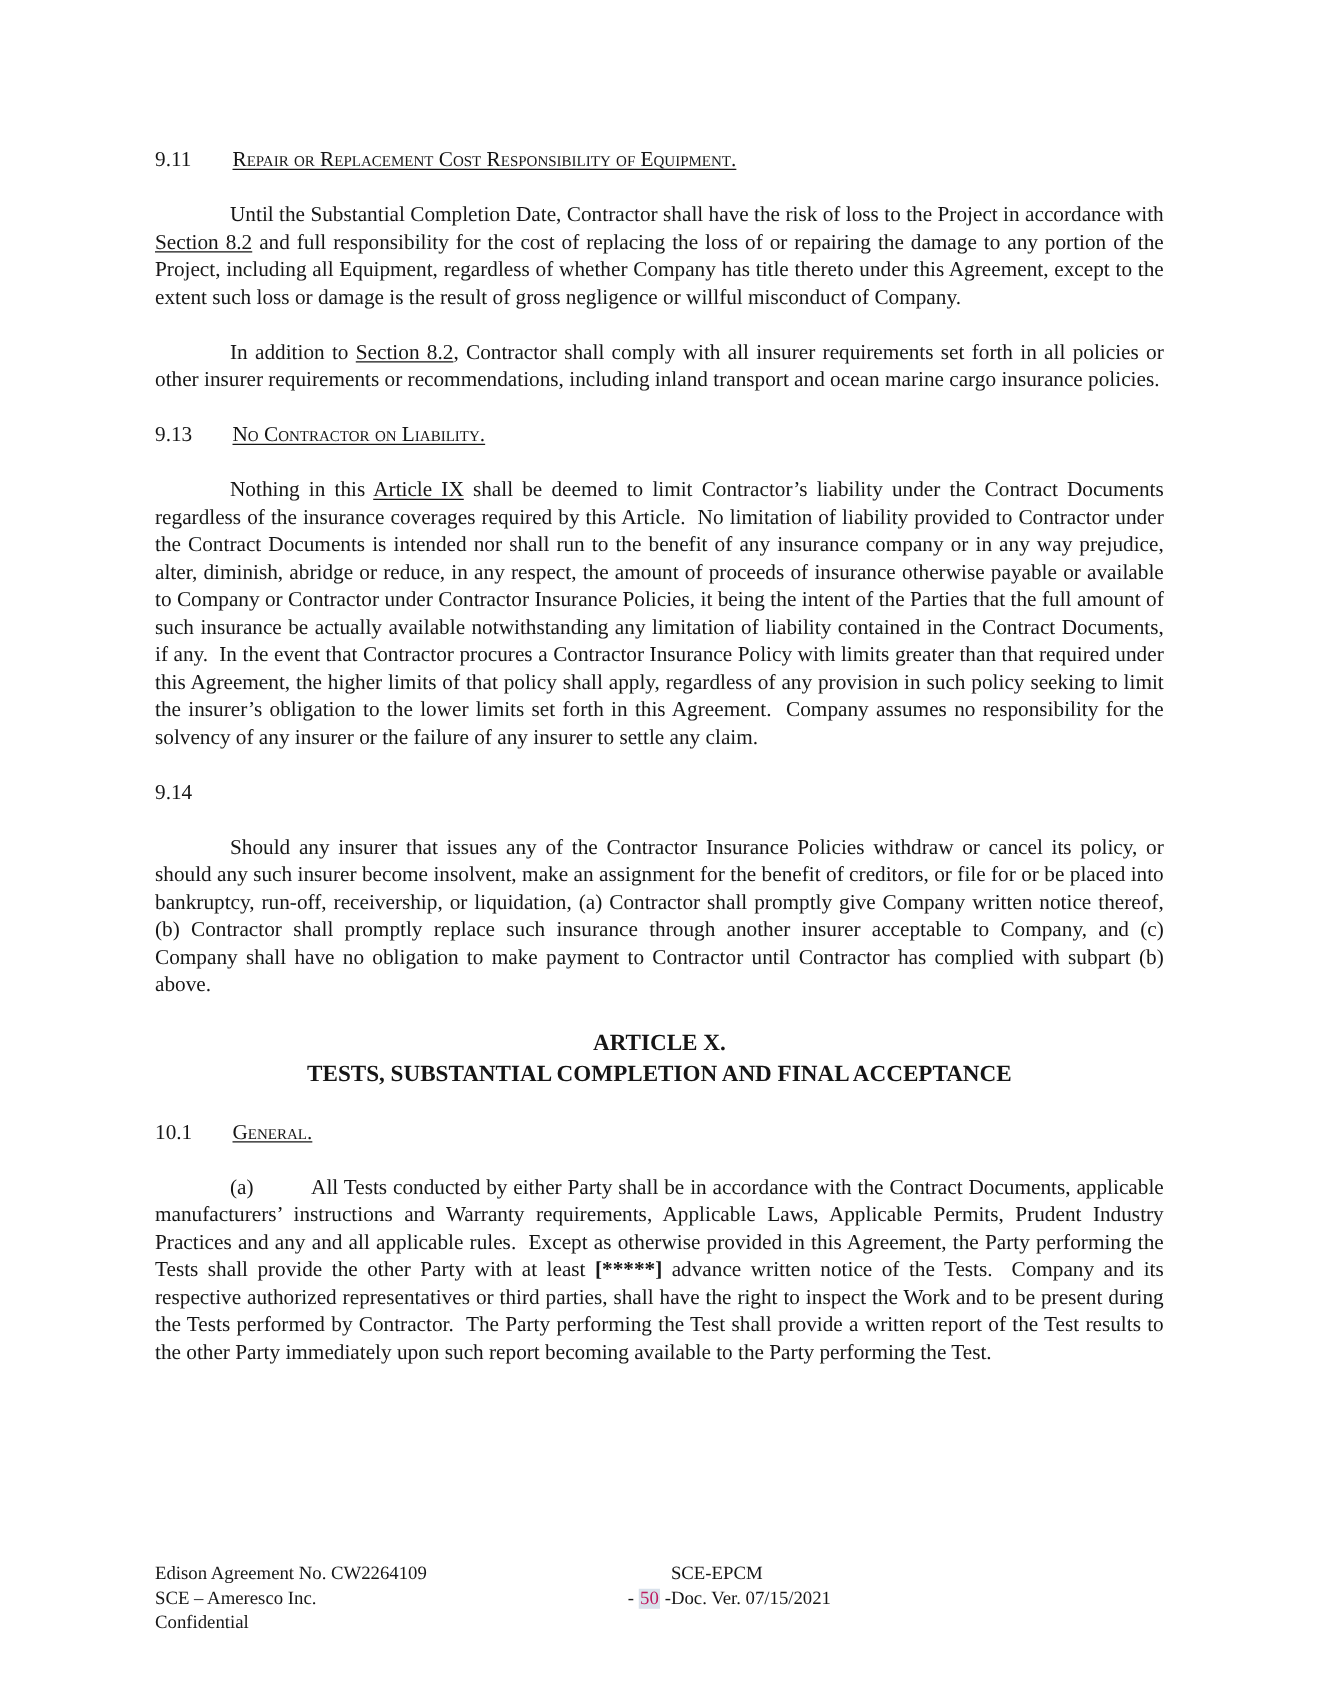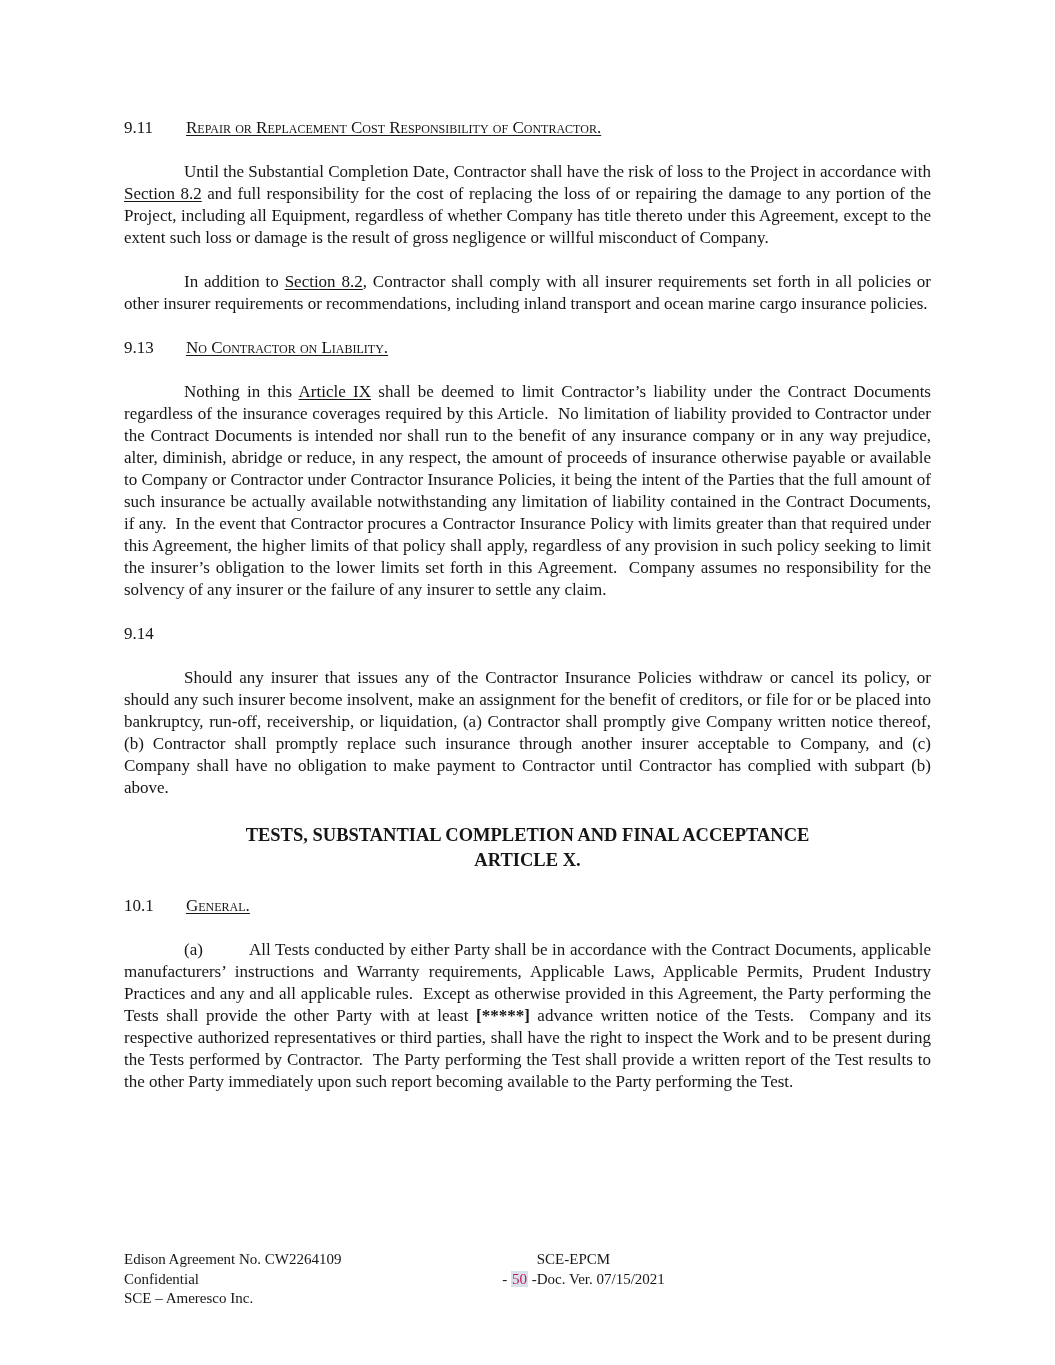--- a/index.html
+++ b/index.html
@@ -70,55 +70,55 @@
   .f-center { flex: none; padding-top: 19.5px; }
 </style>
 </head>
 <body>
 
 <div class="page">
   <div class="content">
 
     <div class="section-head">
       <span class="num">9.11</span>
-      <span class="title">Repair or Replacement Cost Responsibility of Contractor.</span>
+      <span class="title">Repair or Replacement Cost Responsibility of Equipment.</span>
     </div>
     <p class="body indent"><span>Until the Substantial Completion Date, Contractor shall have the risk of loss to the Project in accordance with </span><span class="u">Section 8.2</span><span> and full responsibility for the cost of replacing the loss of or repairing the damage to any portion of the Project, including all Equipment, regardless of whether Company has title thereto under this Agreement, except to the extent such loss or damage is the result of gross negligence or willful misconduct of Company.</span></p>
 
     <p class="body indent"><span>In addition to </span><span class="u">Section 8.2</span><span>, Contractor shall comply with all insurer requirements set forth in all policies or other insurer requirements or recommendations, including inland transport and ocean marine cargo insurance policies.</span></p>
 
     <div class="section-head">
       <span class="num">9.13</span>
       <span class="title">No Contractor on Liability.</span>
     </div>
     <p class="body indent"><span>Nothing in this </span><span class="u">Article IX</span><span> shall be deemed to limit Contractor’s liability under the Contract Documents regardless of the insurance coverages required by this Article.&nbsp; No limitation of liability provided to Contractor under the Contract Documents is intended nor shall run to the benefit of any insurance company or in any way prejudice, alter, diminish, abridge or reduce, in any respect, the amount of proceeds of insurance otherwise payable or available to Company or Contractor under Contractor Insurance Policies, it being the intent of the Parties that the full amount of such insurance be actually available notwithstanding any limitation of liability contained in the Contract Documents, if any.&nbsp; In the event that Contractor procures a Contractor Insurance Policy with limits greater than that required under this Agreement, the higher limits of that policy shall apply, regardless of any provision in such policy seeking to limit the insurer’s obligation to the lower limits set forth in this Agreement.&nbsp; Company assumes no responsibility for the solvency of any insurer or the failure of any insurer to settle any claim.</span></p>
 
     <div class="section-head">
       <span class="num">9.14</span>
     </div>
     <p class="body indent"><span>Should any insurer that issues any of the Contractor Insurance Policies withdraw or cancel its policy, or should any such insurer become insolvent, make an assignment for the benefit of creditors, or file for or be placed into bankruptcy, run-off, receivership, or liquidation, (a) Contractor shall promptly give Company written notice thereof, (b) Contractor shall promptly replace such insurance through another insurer acceptable to Company, and (c) Company shall have no obligation to make payment to Contractor until Contractor has complied with subpart (b) above.</span></p>
 
     <div class="article-head">
+      <div>ARTICLE X.</div>
       <div>TESTS, SUBSTANTIAL COMPLETION AND FINAL ACCEPTANCE</div>
-      <div>ARTICLE X.</div>
     </div>
 
     <div class="section-head">
       <span class="num">10.1</span>
       <span class="title">General.</span>
     </div>
     <p class="body indent"><span>(a)</span><span class="tab"></span><span>All Tests conducted by either Party shall be in accordance with the Contract Documents, applicable manufacturers’ instructions and Warranty requirements, Applicable Laws, Applicable Permits, Prudent Industry Practices and any and all applicable rules.&nbsp; Except as otherwise provided in this Agreement, the Party performing the Tests shall provide the other Party with at least </span><span class="b">[*****]</span><span> advance written notice of the Tests.&nbsp; Company and its respective authorized representatives or third parties, shall have the right to inspect the Work and to be present during the Tests performed by Contractor.&nbsp; The Party performing the Test shall provide a written report of the Test results to the other Party immediately upon such report becoming available to the Party performing the Test.</span></p>
 
   </div>
 
   <div class="footer">
     <div class="f-left">
       <div>Edison Agreement No. CW2264109</div>
+      <div>SCE – Ameresco Inc.</div>
       <div>Confidential</div>
-      <div>SCE – Ameresco Inc.</div>
     </div>
     <div class="f-center"><span>- </span><span class="field">50</span><span> -</span></div>
     <div class="f-right">
       <div>SCE-EPCM</div>
       <div>Doc. Ver. 07/15/2021</div>
     </div>
   </div>
 </div>
 
 </body></html>

